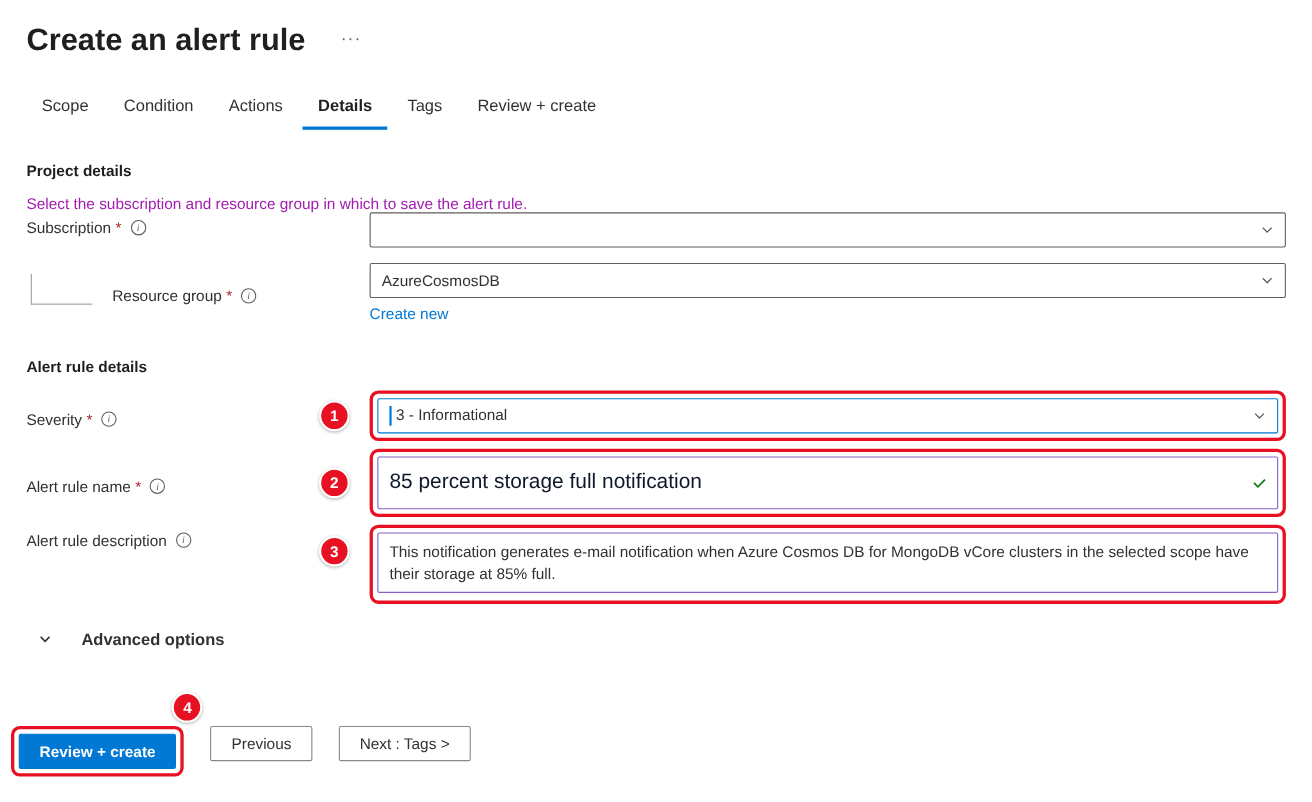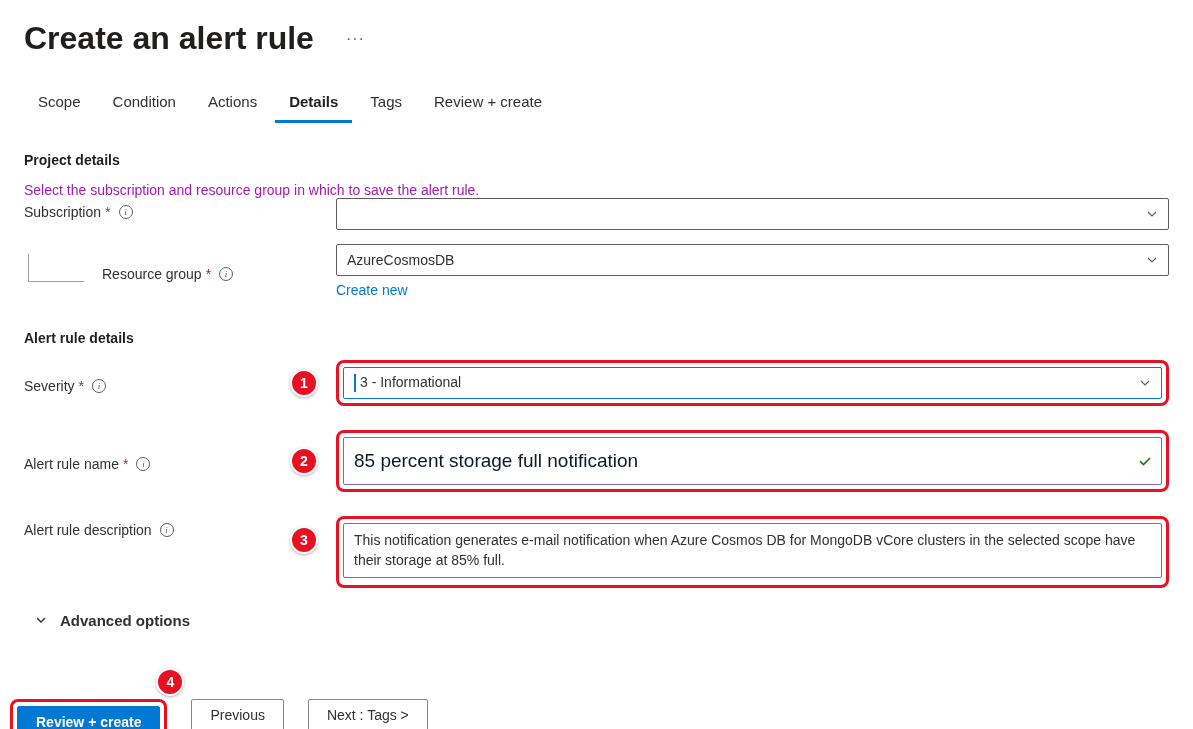--- a/index.html
+++ b/index.html
@@ -14,21 +14,21 @@
     background: #ffffff;
     padding: 0;
     width: 1193px;
   }
   .page-header {
     padding: 20px 24px 8px 24px;
     display: flex;
     align-items: center;
   }
   .page-title {
-    font-size: 32px;
+    font-size: 28px;
     font-weight: 600;
     color: #201f1e;
   }
   .ellipsis-btn {
     margin-left: 28px;
     font-size: 16px;
     color: #605e5c;
     cursor: pointer;
     padding: 4px;
     letter-spacing: 1px;
@@ -219,34 +219,34 @@
     justify-content: center;
     font-weight: 700;
     font-size: 14px;
     border: 2px solid #fff;
     box-shadow: 0 1px 3px rgba(0,0,0,0.3);
     flex-shrink: 0;
   }
   .callout-row {
     display: flex;
     align-items: center;
-    margin-bottom: 24px;
+    margin-bottom: 7px;
   }
   .callout-row .form-label-col {
     width: 248px;
   }
   .callout-row .callout-badge-col {
     width: 64px;
     display: flex;
     justify-content: center;
   }
   .adv-options {
     display: flex;
     align-items: center;
-    gap: 12px;
+    gap: 26px;
     margin-top: 24px;
     font-size: 15px;
     font-weight: 600;
     cursor: pointer;
     padding-left: 10px;
   }
   .footer-bar {
     padding: 18px 10px;
     display: flex;
     gap: 24px;

